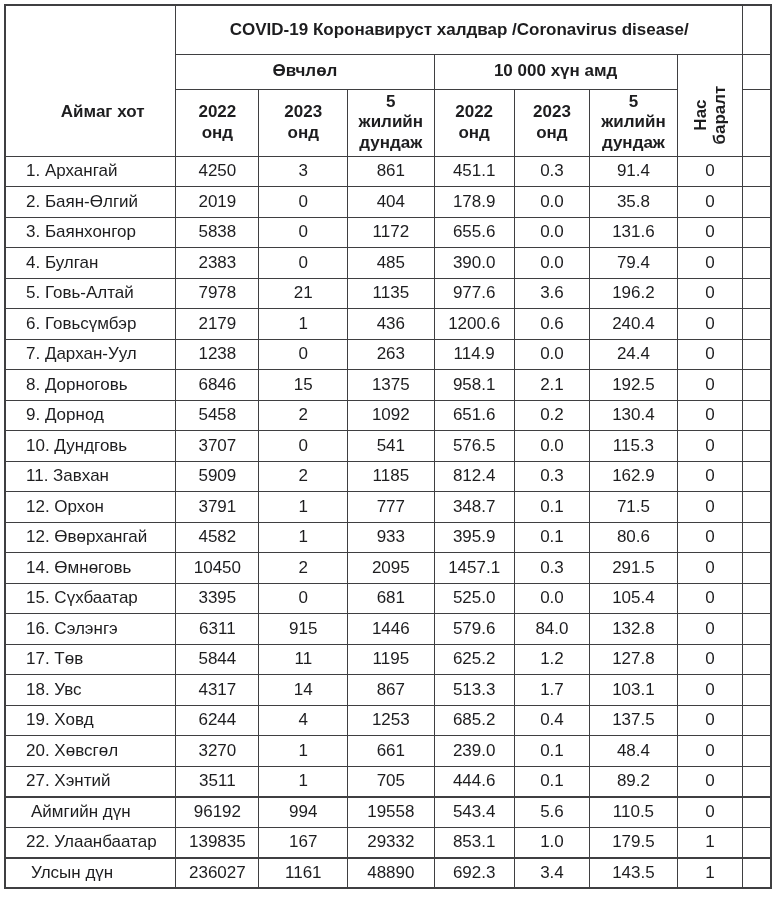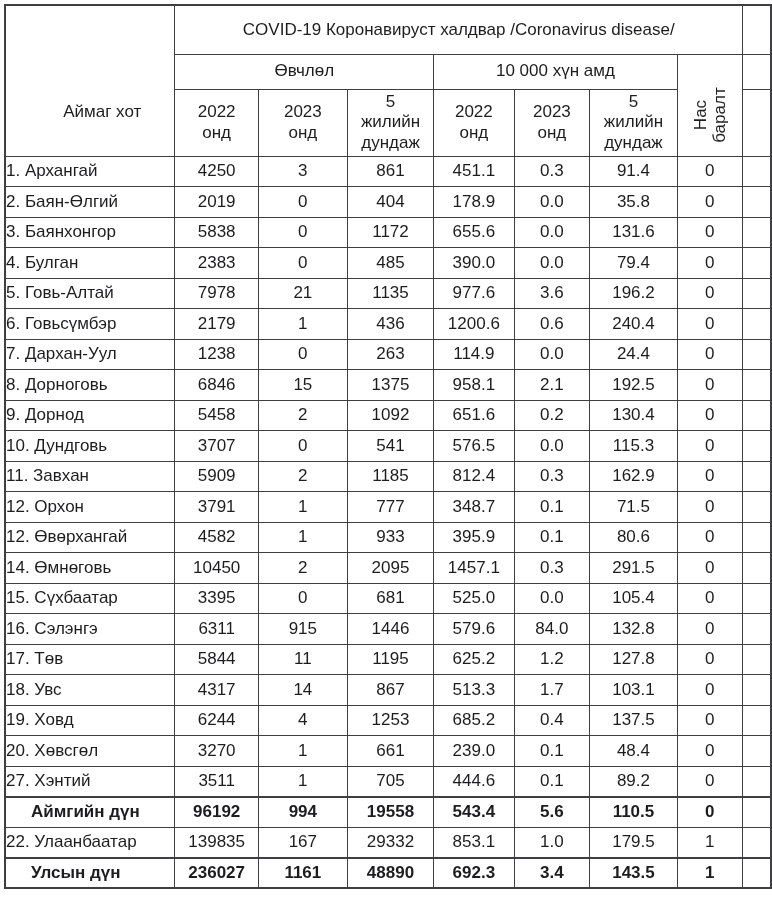--- a/index.html
+++ b/index.html
@@ -25,21 +25,21 @@
     border: 2px solid #3f3f41;
     font-size: 17px;
     line-height: 1.2;
   }
   .covid th, .covid td {
     border: 1px solid #3f3f41;
     padding: 0;
     overflow: hidden;
   }
   .covid thead th {
-    font-weight: 400;
+    font-weight: 700;
     text-align: center;
     vertical-align: middle;
   }
   tr.hr1 { height: 49px; }
   tr.hr2 { height: 35px; margin-top: 11px; }
   tr.hr3 { height: 67px; }
   .covid tbody tr { height: 30.5px; }
   th.region-head {
     padding-top: 62px;
     padding-left: 24px;
@@ -48,23 +48,24 @@
   th.death-head { vertical-align: middle; }
   .rot {
     display: inline-block;
     transform: rotate(-90deg);
     white-space: pre-line;
     line-height: 1.12;
     margin-top: 22px;
   }
   td.name {
     text-align: left;
+    padding-left: 20px;
   }
   td.num { text-align: center; }
-  tr.total { font-weight: 700; }
+  tr.total { font-weight: 400; }
   tr.total td { border-top-width: 2px; }
   tr.total td.name { padding-left: 25px; }
   td.sliver, th.sliver { background: #ffffff; }
 </style>
 </head>
 <body>
 
 <div class="page">
   <table class="covid">
     <colgroup>

